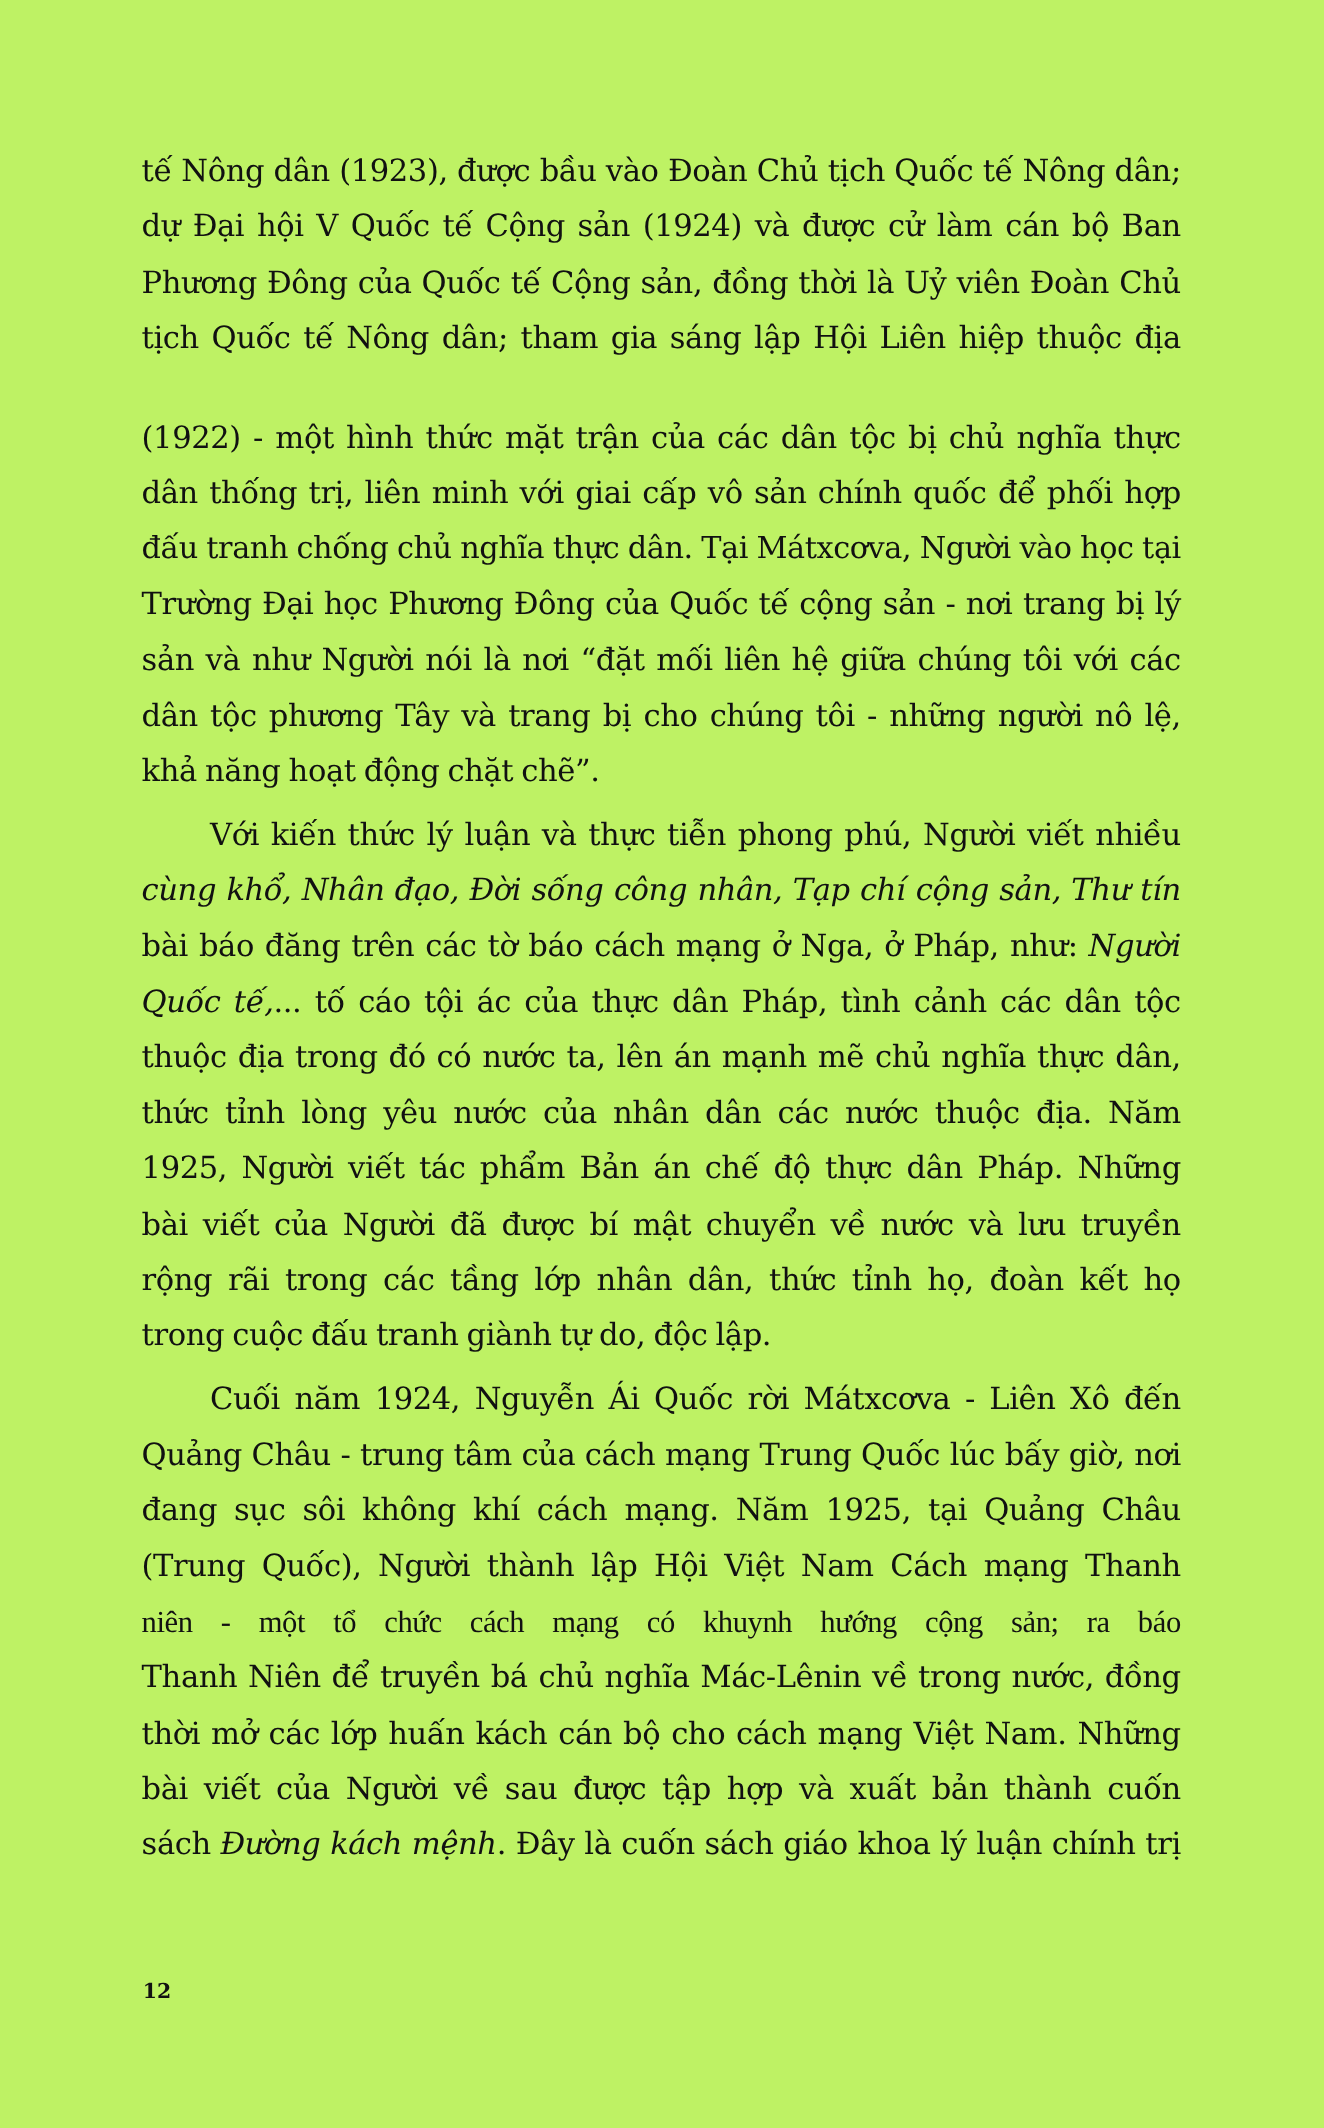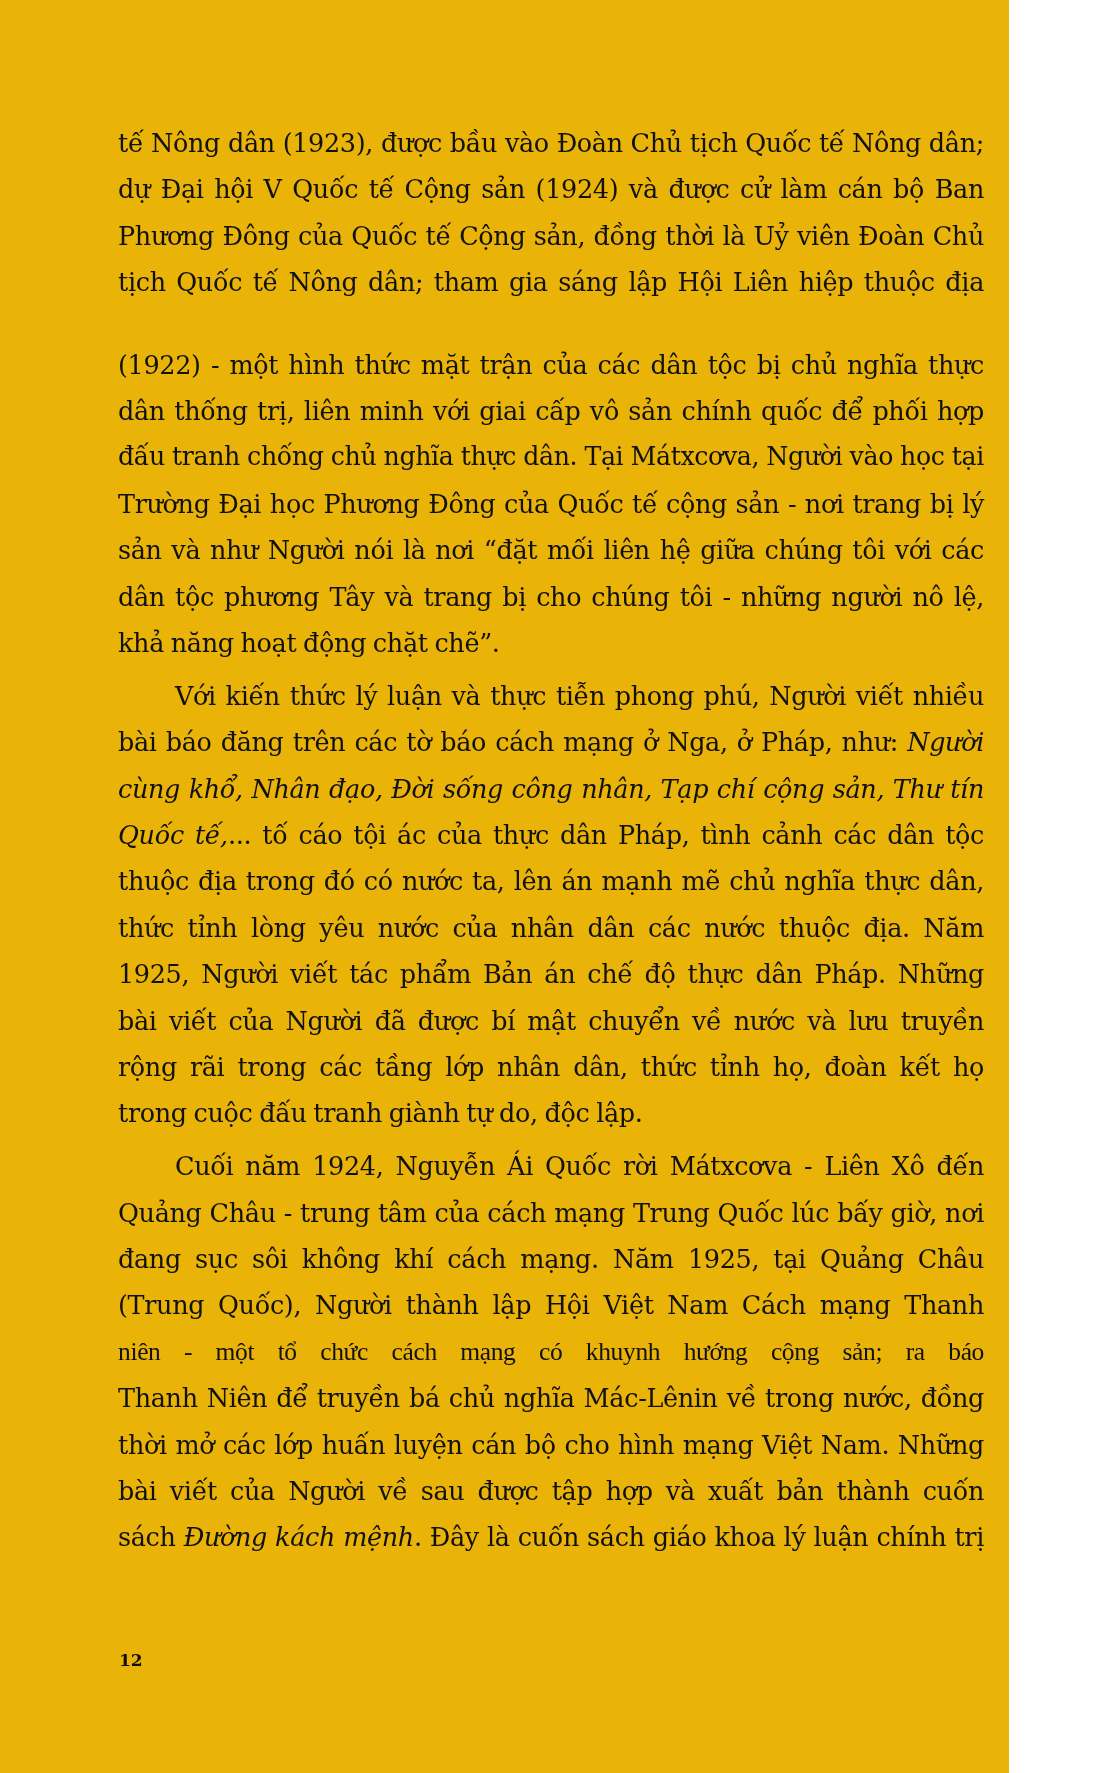--- a/index.html
+++ b/index.html
@@ -11,23 +11,23 @@
     width: 1103px;
     height: 1773px;
     position: relative;
     overflow: hidden;
     font-family: "DejaVu Serif", "Liberation Serif", serif;
     color: #111111;
   }
   .page {
     position: absolute;
     left: 0; top: 0;
-    width: 1009px;
+    width: 1103px;
     height: 1773px;
-    background: #eab308;
+    background: #bef264;
   }
   .body-text {
     position: absolute;
     left: 118px;
     top: 120px;
     width: 866px;
   }
   .paragraph {
     margin: 0 0 6.5px 0;
   }
@@ -70,36 +70,36 @@
         <span class="line" style="white-space: normal; text-align-last: justify; margin-top: 36px;"><span class="seg">(1922) - một hình thức mặt trận của các dân tộc bị chủ nghĩa thực</span></span>
         <span class="line" style="white-space: normal; text-align-last: justify;"><span class="seg">dân thống trị, liên minh với giai cấp vô sản chính quốc để phối hợp</span></span>
         <span class="line" style="white-space: normal; font-size: 25.25px; text-align-last: justify;"><span class="seg">đấu tranh chống chủ nghĩa thực dân. Tại Mátxcơva, Người vào học tại</span></span>
         <span class="line" style="white-space: normal; text-align-last: justify;"><span class="seg">Trường Đại học Phương Đông của Quốc tế cộng sản - nơi trang bị lý</span></span>
         <span class="line" style="white-space: normal; text-align-last: justify;"><span class="seg">sản và như Người nói là nơi “đặt mối liên hệ giữa chúng tôi với các</span></span>
         <span class="line" style="white-space: normal; text-align-last: justify;"><span class="seg">dân tộc phương Tây và trang bị cho chúng tôi - những người nô lệ,</span></span>
         <span class="line last" style="white-space: nowrap;"><span class="seg">khả năng hoạt động chặt chẽ”.</span></span>
       </div>
       <div class="paragraph">
         <span class="line first" style="white-space: normal; text-align-last: justify;"><span class="seg">Với kiến thức lý luận và thực tiễn phong phú, Người viết nhiều</span></span>
+        <span class="line" style="white-space: normal; text-align-last: justify;"><span class="seg italic">cùng khổ, Nhân đạo, Đời sống công nhân, Tạp chí cộng sản, Thư tín</span></span>
         <span class="line" style="white-space: normal; text-align-last: justify;"><span class="seg">bài báo đăng trên các tờ báo cách mạng ở Nga, ở Pháp, như: </span><span class="seg italic">Người</span></span>
-        <span class="line" style="white-space: normal; text-align-last: justify;"><span class="seg italic">cùng khổ, Nhân đạo, Đời sống công nhân, Tạp chí cộng sản, Thư tín</span></span>
         <span class="line" style="white-space: normal; text-align-last: justify;"><span class="seg italic">Quốc tế,</span><span class="seg">... tố cáo tội ác của thực dân Pháp, tình cảnh các dân tộc</span></span>
         <span class="line" style="white-space: normal; text-align-last: justify;"><span class="seg">thuộc địa trong đó có nước ta, lên án mạnh mẽ chủ nghĩa thực dân,</span></span>
         <span class="line" style="white-space: normal; text-align-last: justify;"><span class="seg">thức tỉnh lòng yêu nước của nhân dân các nước thuộc địa. Năm</span></span>
         <span class="line" style="white-space: normal; text-align-last: justify;"><span class="seg">1925, Người viết tác phẩm Bản án chế độ thực dân Pháp. Những</span></span>
         <span class="line" style="white-space: normal; text-align-last: justify;"><span class="seg">bài viết của Người đã được bí mật chuyển về nước và lưu truyền</span></span>
         <span class="line" style="white-space: normal; text-align-last: justify;"><span class="seg">rộng rãi trong các tầng lớp nhân dân, thức tỉnh họ, đoàn kết họ</span></span>
         <span class="line last" style="white-space: nowrap;"><span class="seg">trong cuộc đấu tranh giành tự do, độc lập.</span></span>
       </div>
       <div class="paragraph">
         <span class="line first" style="white-space: normal; text-align-last: justify;"><span class="seg">Cuối năm 1924, Nguyễn Ái Quốc rời Mátxcơva - Liên Xô đến</span></span>
         <span class="line" style="white-space: normal; text-align-last: justify;"><span class="seg">Quảng Châu - trung tâm của cách mạng Trung Quốc lúc bấy giờ, nơi</span></span>
         <span class="line" style="white-space: normal; text-align-last: justify;"><span class="seg">đang sục sôi không khí cách mạng. Năm 1925, tại Quảng Châu</span></span>
         <span class="line" style="white-space: normal; text-align-last: justify;"><span class="seg">(Trung Quốc), Người thành lập Hội Việt Nam Cách mạng Thanh</span></span>
         <span class="line" style="white-space: normal; text-align-last: justify; font-family: Liberation Serif, serif;"><span class="seg">niên - một tổ chức cách mạng có khuynh hướng cộng sản; ra báo</span></span>
         <span class="line" style="white-space: normal; text-align-last: justify;"><span class="seg">Thanh Niên để truyền bá chủ nghĩa Mác-Lênin về trong nước, đồng</span></span>
-        <span class="line" style="white-space: normal; text-align-last: justify;"><span class="seg">thời mở các lớp huấn luyện cán bộ cho hình mạng Việt Nam. Những</span></span>
+        <span class="line" style="white-space: normal; text-align-last: justify;"><span class="seg">thời mở các lớp huấn kách cán bộ cho cách mạng Việt Nam. Những</span></span>
         <span class="line" style="white-space: normal; text-align-last: justify;"><span class="seg">bài viết của Người về sau được tập hợp và xuất bản thành cuốn</span></span>
         <span class="line" style="white-space: normal; text-align-last: justify;"><span class="seg">sách </span><span class="seg italic">Đường kách mệnh</span><span class="seg">. Đây là cuốn sách giáo khoa lý luận chính trị</span></span>
       </div>
     </div>
   <div class="page-number">12</div>
 </div>
 
 </body></html>

